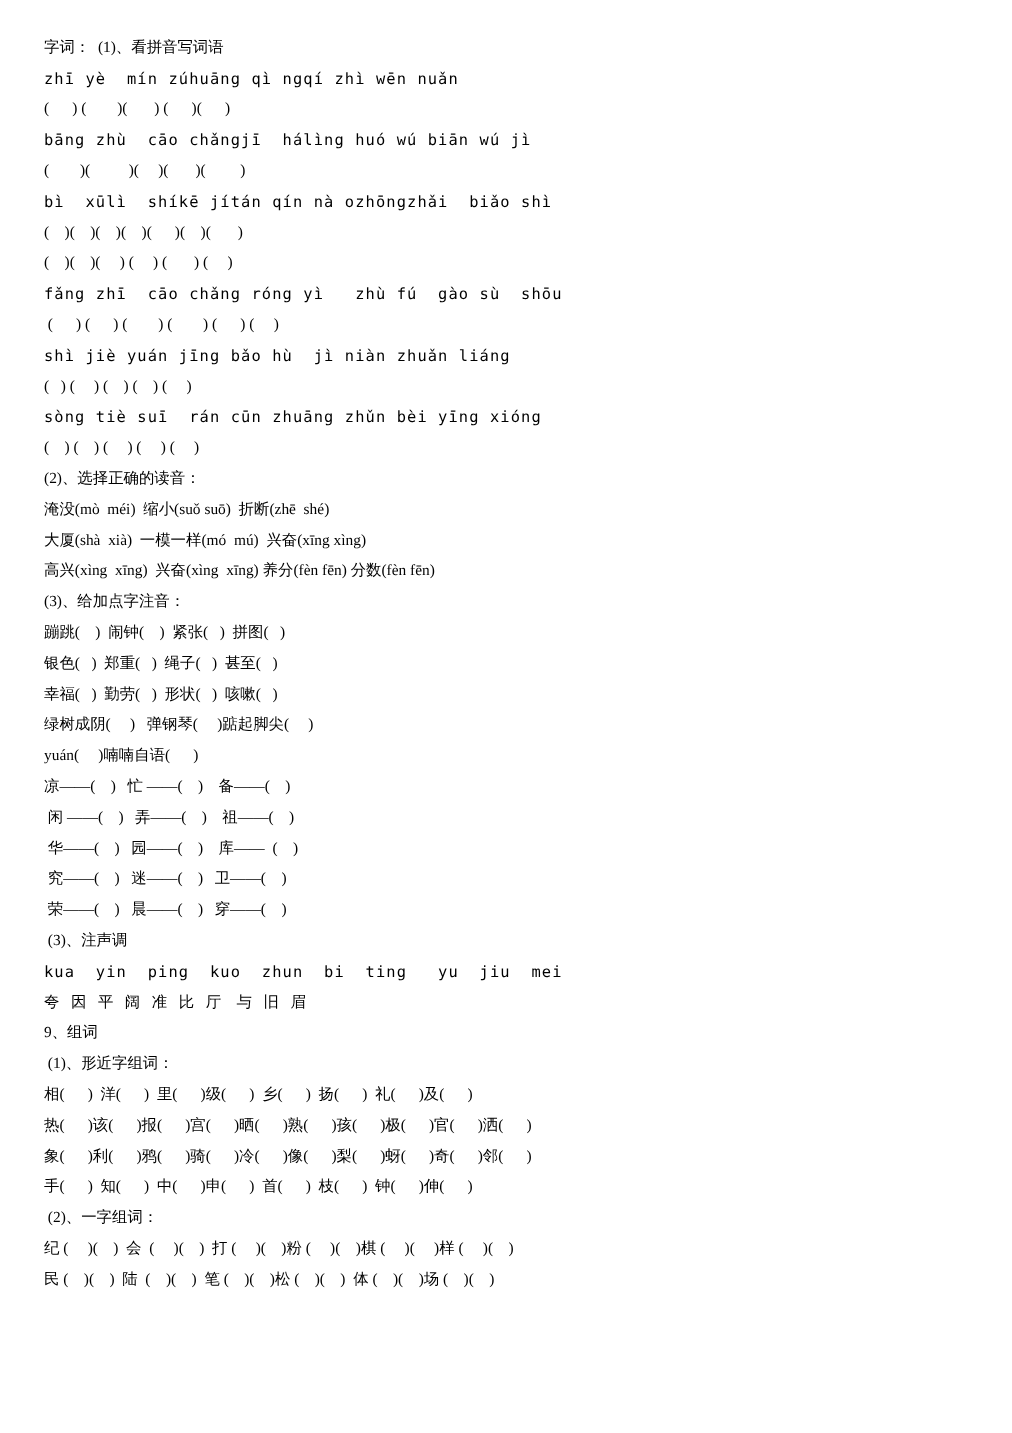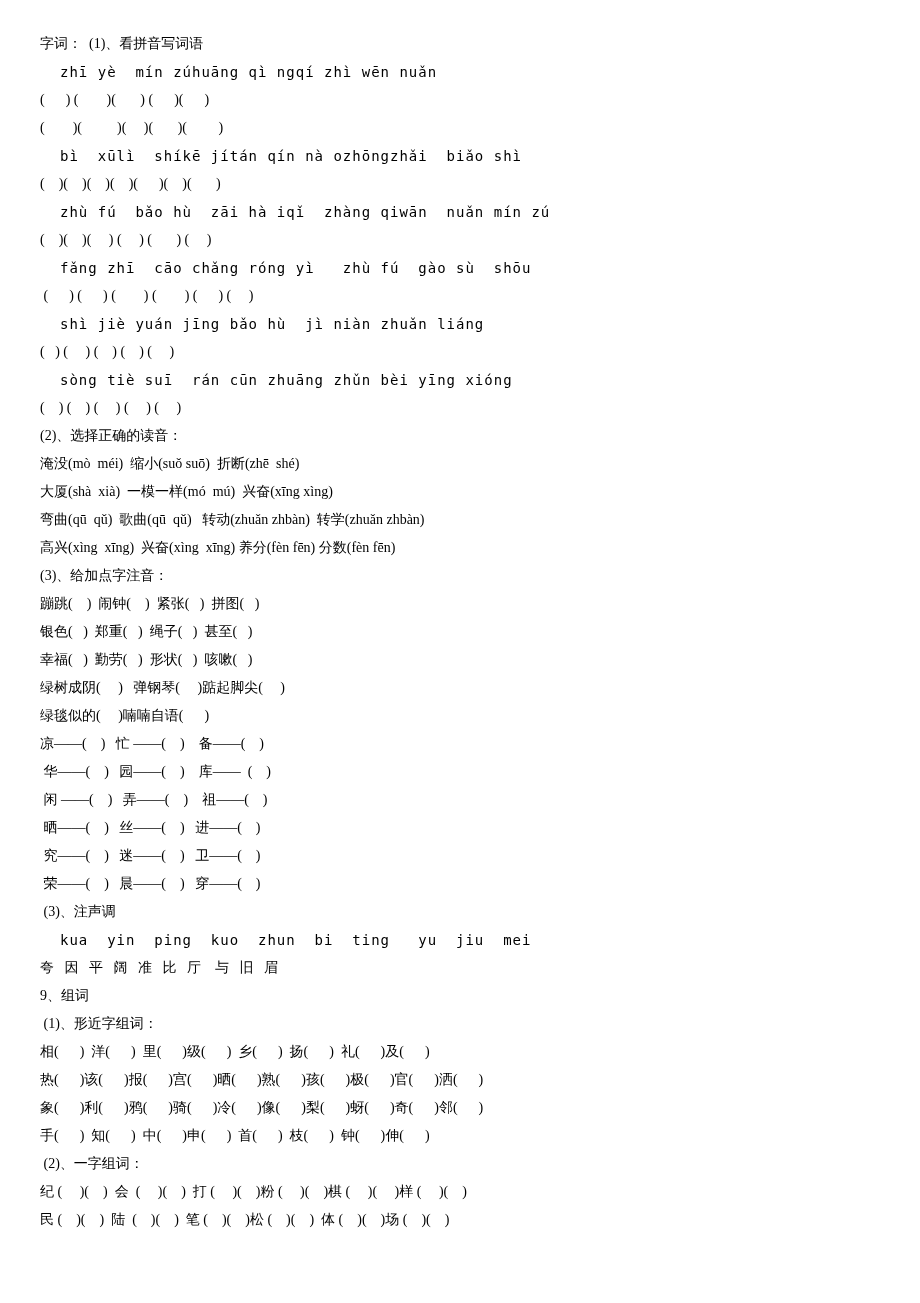--- a/index.html
+++ b/index.html
@@ -7,62 +7,60 @@
     font-size: 14px;
     line-height: 2.0;
     color: #000;
     background: #fff;
     padding: 30px 40px;
     width: 920px;
     box-sizing: border-box;
     margin: 0;
   }
   .line { white-space: pre-wrap; }
-  .pinyin { font-family: "SimSun", monospace; letter-spacing: 1px; margin-left: 20px; }
+  .pinyin { font-family: "SimSun", monospace; letter-spacing: 1px; }
 </style>
 </head>
 <body>
 
 <div class="line">字词：  (1)、看拼音写词语</div>
 
 <div>
   <div class="line pinyin">zhī yè  mín zúhuāng qì ngqí zhì wēn nuǎn</div>
   <div class="line">(      ) (        )(       ) (      )(      )</div>
+  <div class="line pinyin">bāng zhù  cāo chǎngjī  hálìng huó wú biān wú jì</div>
   <div class="line">(        )(          )(     )(       )(         )</div>
   <div class="line pinyin">bì  xūlì  shíkē jítán qín nà ozhōngzhǎi  biǎo shì</div>
   <div class="line">(    )(    )(    )(    )(      )(    )(       )</div>
-  <div class="line pinyin">zhù fú  bǎo hù  zāi hà iqǐ  zhàng qiwān  nuǎn mín zú</div>
   <div class="line">(    )(    )(     ) (     ) (       ) (     )</div>
   <div class="line pinyin">fǎng zhī  cāo chǎng róng yì   zhù fú  gào sù  shōu</div>
   <div class="line"> (      ) (      ) (        ) (        ) (      ) (     )</div>
   <div class="line pinyin">shì jiè yuán jīng bǎo hù  jì niàn zhuǎn liáng</div>
   <div class="line">(   ) (     ) (    ) (    ) (     )</div>
   <div class="line pinyin">sòng tiè suī  rán cūn zhuāng zhǔn bèi yīng xióng</div>
   <div class="line">(    ) (    ) (     ) (     ) (     )</div>
 </div>
 
 <div class="line">(2)、选择正确的读音：</div>
 <div>
   <div class="line">淹没(mò  méi)  缩小(suǒ suō)  折断(zhē  shé)</div>
   <div class="line">大厦(shà  xià)  一模一样(mó  mú)  兴奋(xīng xìng)</div>
-  <div class="line">弯曲(qū  qǔ)  歌曲(qū  qǔ)   转动(zhuǎn zhbàn)  转学(zhuǎn zhbàn)</div>
   <div class="line">高兴(xìng  xīng)  兴奋(xìng  xīng) 养分(fèn fēn) 分数(fèn fēn)</div>
 </div>
 
 <div class="line">(3)、给加点字注音：</div>
 <div>
   <div class="line">蹦跳(    )  闹钟(    )  紧张(   )  拼图(   )</div>
   <div class="line">银色(   )  郑重(   )  绳子(   )  甚至(   )</div>
   <div class="line">幸福(   )  勤劳(   )  形状(   )  咳嗽(   )</div>
   <div class="line">绿树成阴(     )   弹钢琴(     )踮起脚尖(     )</div>
-  <div class="line">绿毯似的(     )喃喃自语(      )</div>
+  <div class="line">yuán(     )喃喃自语(      )</div>
   <div class="line">凉——(    )   忙 ——(    )    备——(    )</div>
+  <div class="line"> 闲 ——(    )   弄——(    )    祖——(    )</div>
   <div class="line"> 华——(    )   园——(    )    库——  (    )</div>
-  <div class="line"> 闲 ——(    )   弄——(    )    祖——(    )</div>
-  <div class="line"> 晒——(    )   丝——(    )   进——(    )</div>
   <div class="line"> 究——(    )   迷——(    )   卫——(    )</div>
   <div class="line"> 荣——(    )   晨——(    )   穿——(    )</div>
 </div>
 
 <div class="line"> (3)、注声调</div>
 <div class="line pinyin">kua  yin  ping  kuo  zhun  bi  ting   yu  jiu  mei</div>
 <div class="line">夸   因   平   阔   准   比   厅    与   旧   眉</div>
 
 <div class="line">9、组词</div>
 <div class="line"> (1)、形近字组词：</div>

